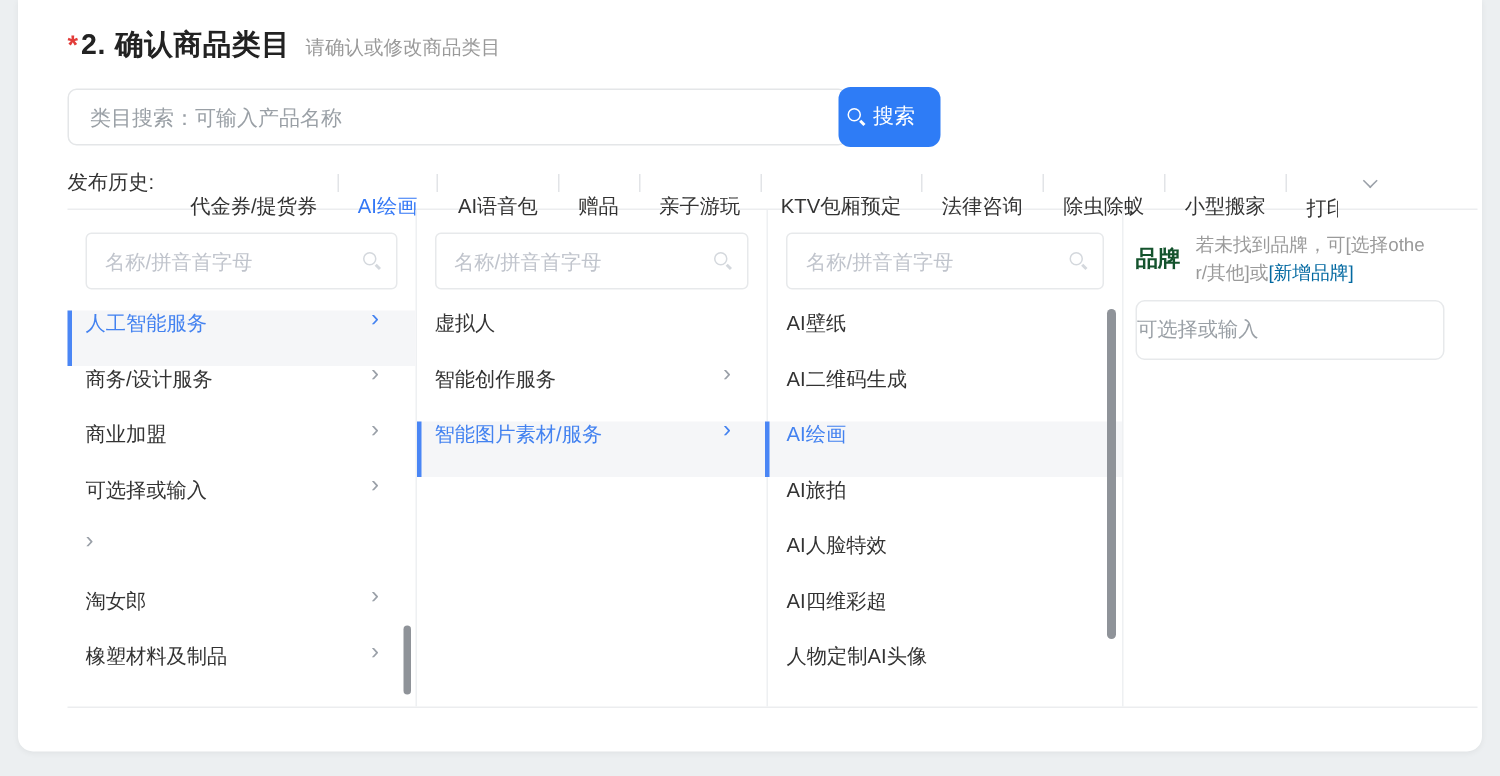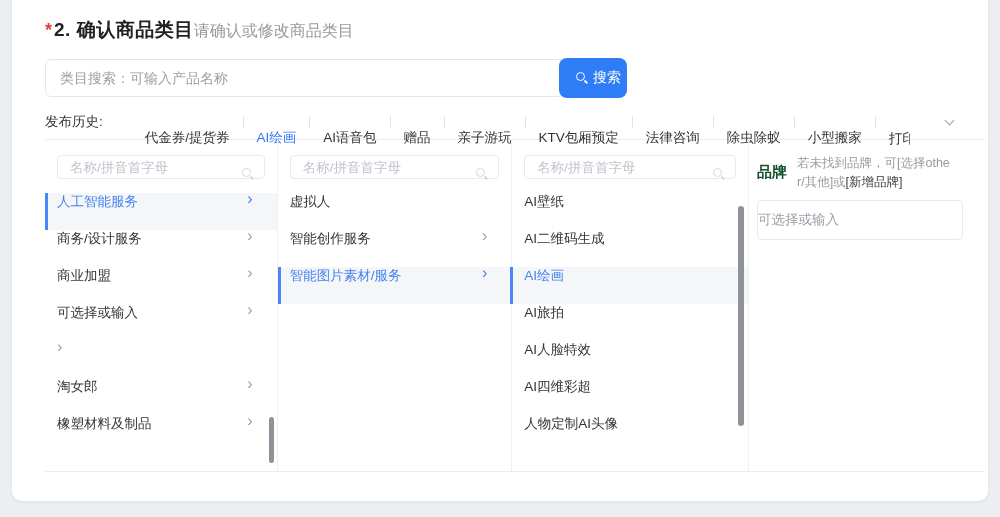--- a/index.html
+++ b/index.html
@@ -15,68 +15,68 @@
     width:976px; height:501px;
     background:#ffffff;
     border-radius:0 0 10px 10px;
     box-shadow:0 1px 4px rgba(0,0,0,.06);
     padding-left:33px;
   }
   
   .header { padding-top:17px; display:flex; align-items:baseline; }
   .req { color:#e23c39; font-size:18px; font-weight:bold; margin-right:2px; }
   .title { font-size:19px; font-weight:bold; color:#222; letter-spacing:.5px; }
-  .subtitle { font-size:16px; color:#9a9a9a; }
+  .subtitle { font-size:13px; color:#9a9a9a; margin-left:10px; }
   
   .searchbar { margin-top:15px; display:flex; align-items:center; width:582px; height:40px; }
   .search-input {
     flex:1; height:38px; border:1px solid #e4e6e8; border-radius:6px;
     padding:0 14px; font-size:14px; color:#333; outline:none;
   }
   .search-input::placeholder { color:#9aa0a6; }
   .search-btn {
     width:68px; height:40px; margin-left:-6px; position:relative; z-index:2;
     background:#2e7cf6; color:#fff; border:none; border-radius:8px;
-    font-size:14px; display:flex; align-items:center; justify-content:flex-end;
+    font-size:14px; display:flex; align-items:center; justify-content:flex-start;
     gap:4px; cursor:pointer; font-family:inherit;
   }
   
   .mag { display:inline-block; position:relative; width:13px; height:13px; color:#fff; }
   .mag::before {
     content:''; position:absolute; left:0; top:0; width:7px; height:7px;
     border:1.7px solid currentColor; border-radius:50%;
   }
   .mag::after {
     content:''; position:absolute; left:8px; top:9px; width:4px; height:1.7px;
     background:currentColor; transform:rotate(45deg);
   }
   .mag-gray { color:#d4d8dd; position:absolute; right:10px; top:13px; }
   
-  .tabs { margin-top:12px; height:24px; display:flex; align-items:center; font-size:13.5px;gap:18px; }
+  .tabs { margin-top:12px; height:24px; display:flex; align-items:center; font-size:13.5px; }
   .tabs-label { color:#333; margin-right:24px; white-space:nowrap; }
   .tabs-list { display:flex; align-items:center; }
   .tab { color:#333; cursor:pointer; white-space:nowrap;margin-top:32px; }
   .tab.sel { color:#3478f6; }
   .tab.trunc { display:inline-block; max-width:21px; overflow:hidden; height:17px; line-height:17px; }
   .tab-sep { width:1px; height:12px; background:#e2e4e7; margin:0 13px; }
   .chev-down {
     display:inline-block; width:7px; height:7px; margin-left:18px; margin-bottom:4px;
     border-right:1.6px solid #9aa0a8; border-bottom:1.6px solid #9aa0a8;
     transform:rotate(45deg); cursor:pointer;
   }
   
   .browser {
     margin-top:5px; width:940px; height:333px; display:flex;
     border-top:1px solid #ecedef; border-bottom:1px solid #ecedef;
   }
   .col { position:relative; border-right:1px solid #eef0f2; }
   .col-w1 { width:233px; } .col-w2 { width:235px; } .col-w3 { width:237px; }
   .filter-wrap { position:relative; margin:15px 12px 14px 12px; }
   .filter-input {
-    width:100%; height:24px; border:1px solid #e7e9eb; border-radius:4px;
+    width:100%; height:38px; border:1px solid #e7e9eb; border-radius:4px;
     padding:0 30px 0 12px; font-size:13.5px; color:#333; outline:none;
   }
   .filter-input::placeholder { color:#c0c4cc; }
   .row {
     height:37px; display:flex; align-items:flex-start; padding:0 24px 0 12px;
     font-size:13.5px; color:#333; cursor:pointer; position:relative;
   }
   .row-label { flex:1; white-space:nowrap; overflow:hidden; }
   .row-arrow { color:#9aa0a8; font-size:16px; line-height:1; margin-top:-2px; }
   .row.sel { background:#f5f6f8; color:#4382f0; }
@@ -88,21 +88,21 @@
     content:''; position:absolute; right:-2px; top:0; bottom:0; width:3px; background:#4a86f5; z-index:1;
   }
   .thumb { position:absolute; border-radius:3px; background:#8f9399; }
   .thumb-a { right:3px; bottom:8px; width:5px; height:46px; }
   .thumb-b { right:4px; top:66px; width:6px; height:220px; }
   
   .brand-sec { flex:1; padding:14px 22px 0 8px; }
   .brand-row { display:flex; align-items:center; }
   .brand-label { font-size:15px; font-weight:bold; color:#14532d; margin-right:10px; white-space:nowrap; }
   .brand-hint { width:160px; font-size:12.5px; line-height:1.5; color:#9a9a9a; word-break:break-all; }
-  .brand-link { color:#404040; cursor:pointer; }
+  .brand-link { color:#0369a1; cursor:pointer; }
   .brand-input {
     width:206px; height:40px; margin-top:8px; border:1px solid #e7e9eb; border-radius:6px;
     padding:0 0; font-size:13.5px; color:#333; outline:none;
   }
   .brand-input::placeholder { color:#9aa0a6; }
 </style>
 </head>
 <body>
 
 <div class="card">

